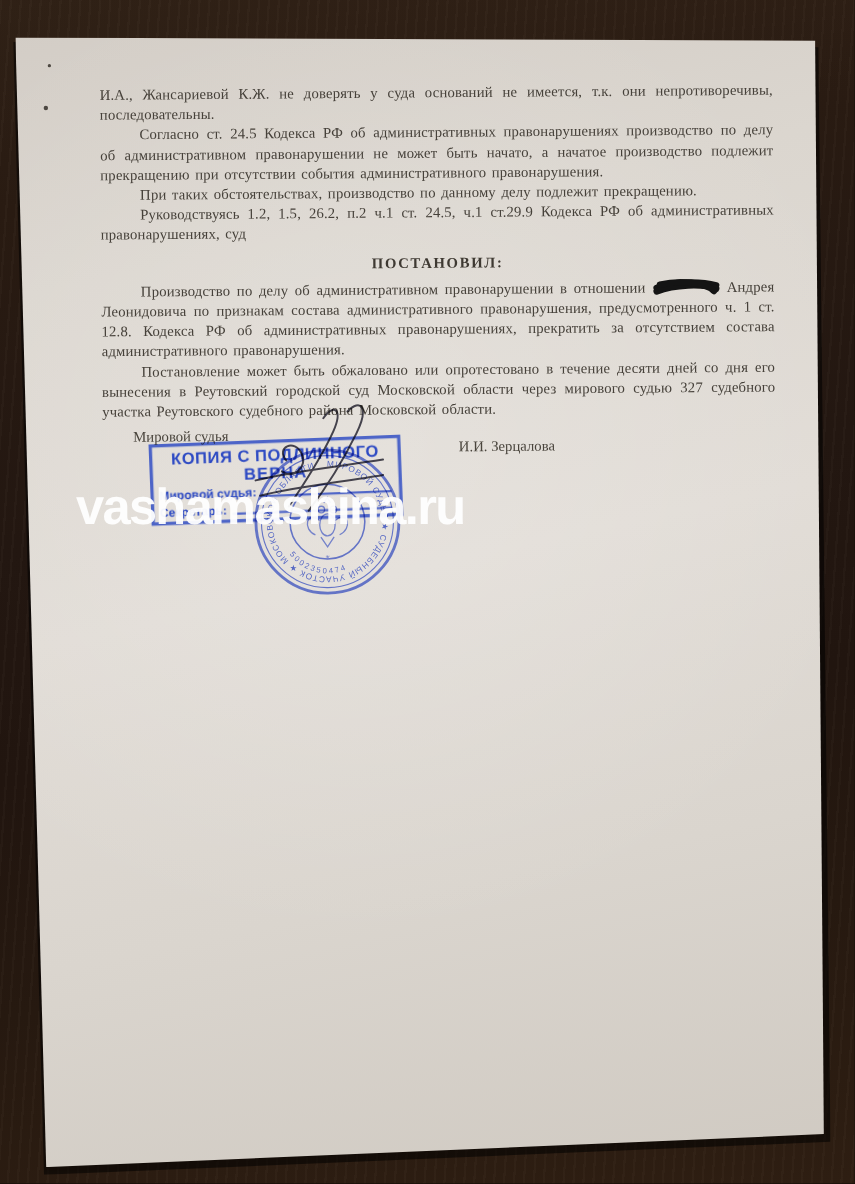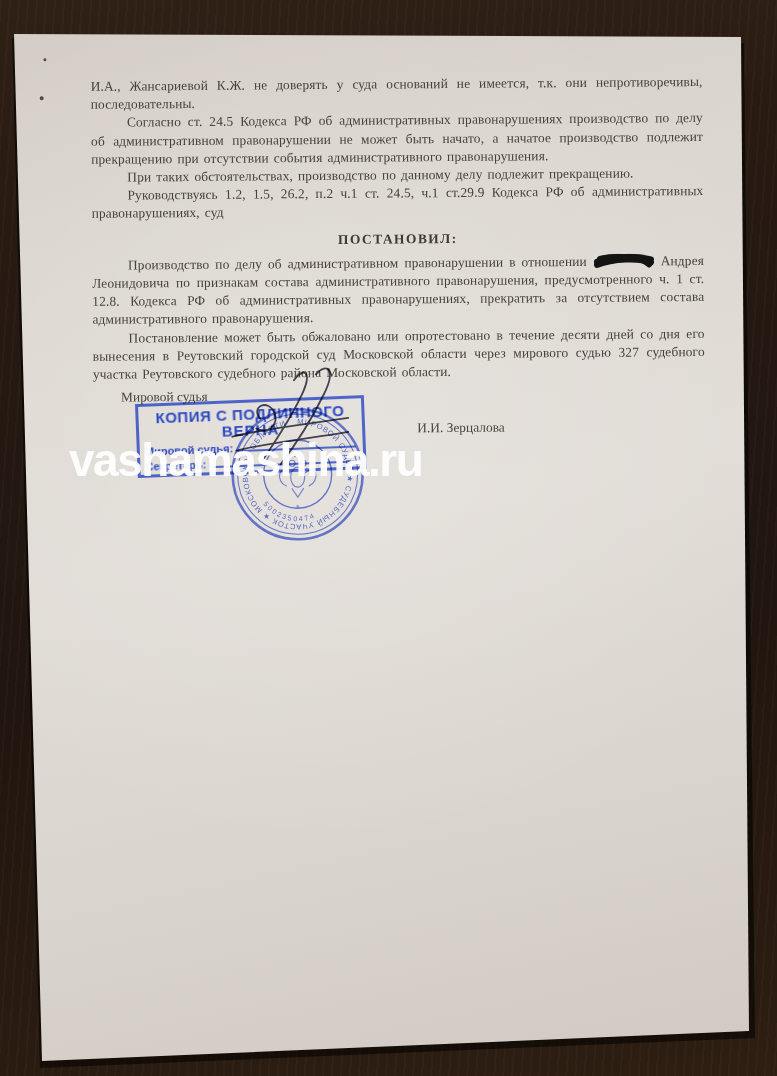--- a/index.html
+++ b/index.html
@@ -29,21 +29,21 @@
     letter-spacing:0.15px;word-spacing:1.5px;}
   .doc-text p{margin:0;}
   .doc-text p.ind{text-indent:36px;}
   .heading{font-weight:bold;text-align:center;text-indent:0 !important;
     margin:9px 0 6px 0 !important;letter-spacing:1.5px;color:#3e3932;}
   .redaction{display:inline-block;width:62px;height:15px;vertical-align:-3px;}
 
   .sig-row{position:absolute;left:0;top:0;width:777px;height:20px;
     font-size:13.4px;color:#4a453d;}
   .sig-left{position:absolute;left:122px;top:390px;}
-  .sig-right{position:absolute;left:418px;top:423px;text-align:right;}
+  .sig-right{position:absolute;left:418px;top:401px;text-align:right;}
 
   .seal{position:absolute;left:229px;top:407px;width:138px;height:138px;z-index:3;
     mix-blend-mode:multiply;opacity:0.88;}
   .stamp{position:absolute;left:137px;top:401px;width:229px;height:74px;z-index:4;
     border:3px solid rgba(44,73,195,0.82);box-sizing:border-box;transform:rotate(-1.8deg);
     mix-blend-mode:multiply;color:#2c49c3;font-family:"Liberation Sans",sans-serif;
     font-weight:bold;filter:blur(0.2px);}
   .stamp .l1{font-size:15px;text-align:center;letter-spacing:0.5px;margin-top:3px;white-space:nowrap;}
   .stamp .l2{font-size:15px;text-align:center;letter-spacing:1px;margin-top:-1px;}
   .stamp .row{display:flex;align-items:flex-end;font-size:11px;padding:0 5px;margin-top:1px;}

